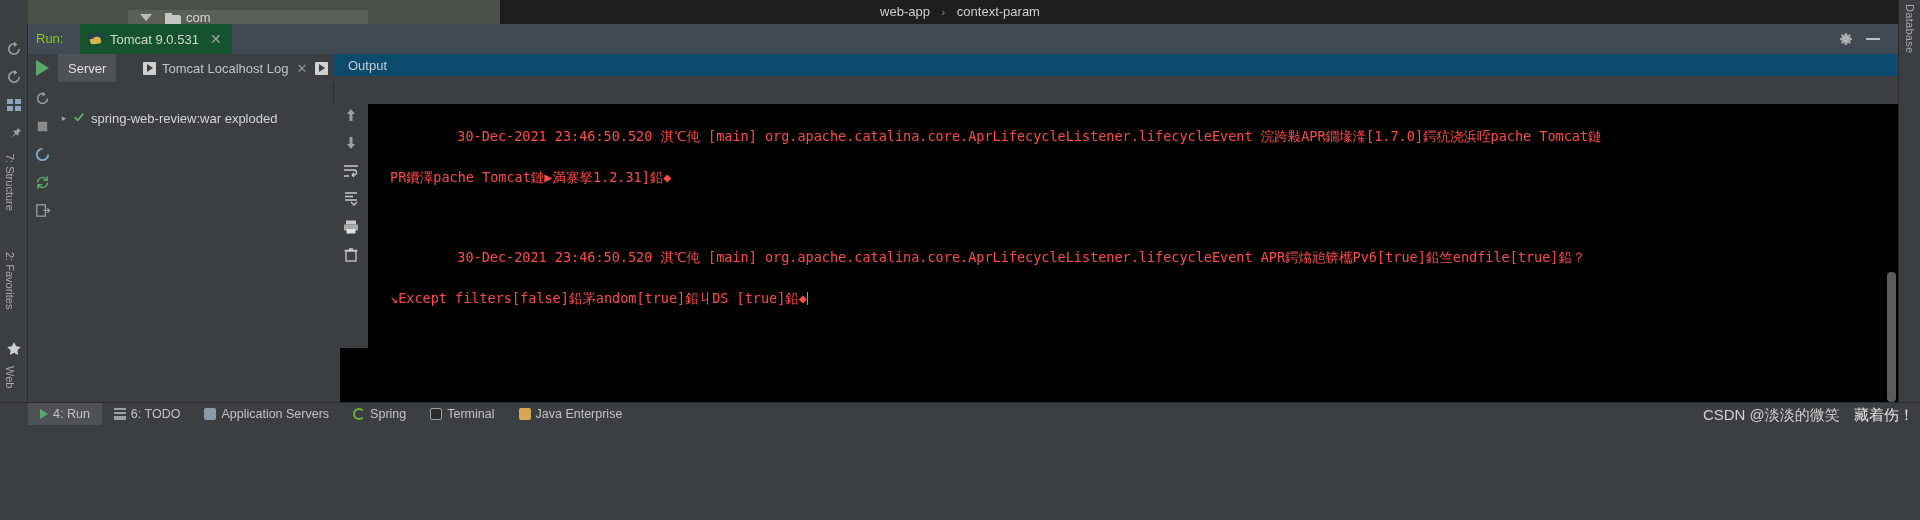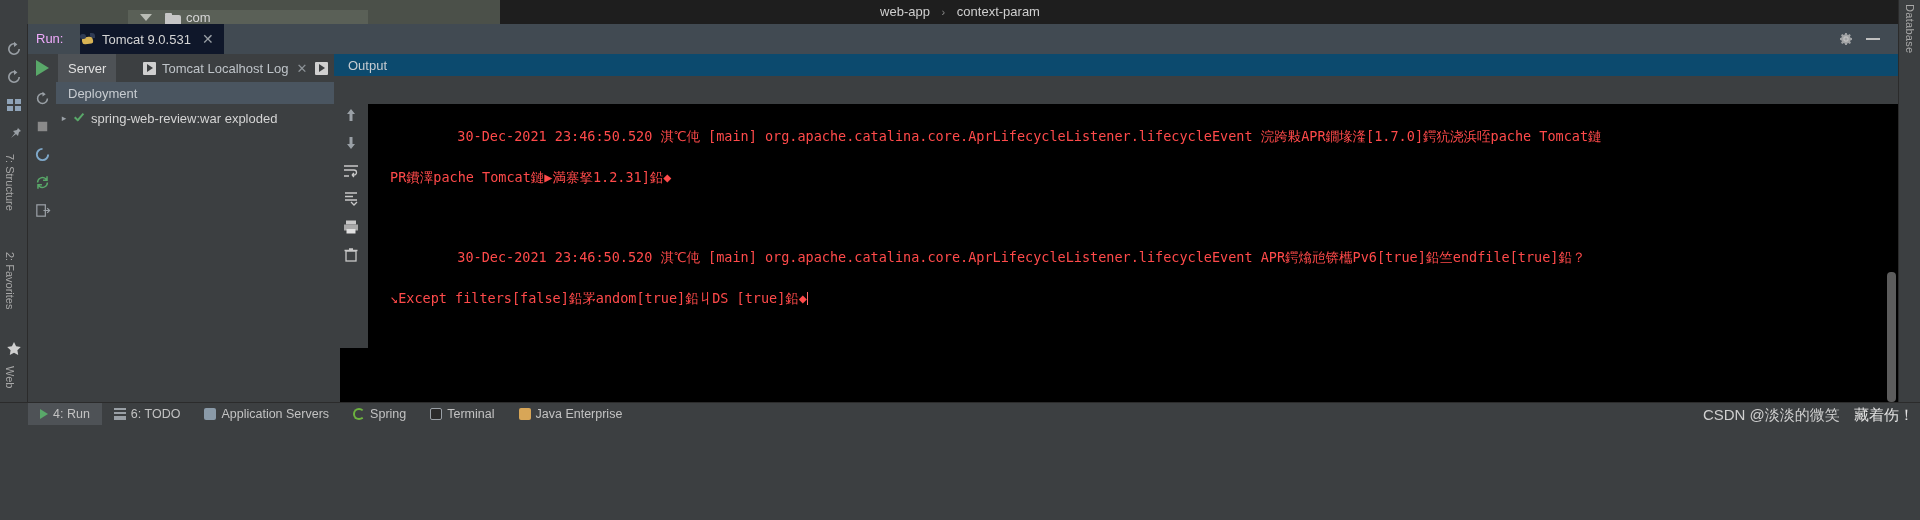--- a/index.html
+++ b/index.html
@@ -32,23 +32,23 @@
                  border-left:1px solid #2b2b2b; }
   .vlabel { position:absolute; writing-mode:vertical-rl; font-size:11px; color:#a8a8a8;
             letter-spacing:.3px; }
   .vlabel.db { right:4px; top:4px; }
   .vlabel.mvn { right:4px; top:404px; }
 
   
   .runbar { position:absolute; left:28px; top:24px; width:1870px; height:30px; background:#3c3f41;
             border-bottom:1px solid #2b2b2b; }
   .runbar-bg { position:absolute; left:0; top:0; width:1870px; height:30px; background:#414a52; }
-  .run-label { position:absolute; left:8px; top:7px; font-size:13px; color:#f0abfc; }
-  .run-tab { position:absolute; left:52px; top:0; height:30px; padding:0 10px 0 0;
-             background:#0f172a; display:flex; align-items:center; gap:7px; }
+  .run-label { position:absolute; left:8px; top:7px; font-size:13px; color:#84cc16; }
+  .run-tab { position:absolute; left:52px; top:0; height:30px; padding:0 10px 0 8px;
+             background:#14532d; display:flex; align-items:center; gap:7px; }
   .run-tab .tomcat-ic { width:15px; height:13px; position:relative; flex:0 0 auto; }
   .tomcat-ic .body { position:absolute; left:2px; top:4px; width:11px; height:7px; background:#d7b354; border-radius:3px 4px 2px 3px; transform:rotate(-8deg); }
   .tomcat-ic .head { position:absolute; left:0px; top:1px; width:6px; height:5px; background:#2f3b54; border-radius:3px; }
   .tomcat-ic .tail { position:absolute; left:10px; top:0px; width:5px; height:5px; background:#2f3b54; border-radius:0 3px 0 3px; }
   .run-tab .t { font-size:13px; color:#d5d5d5; white-space:nowrap; }
   .run-tab .x { font-size:14px; color:#9aa0a6; margin-left:4px; }
   .gear { position:absolute; right:44px; top:7px; width:16px; height:16px; }
   .minimize { position:absolute; right:18px; top:14px; width:14px; height:2px; background:#c0c0c0; }
 
   
@@ -235,21 +235,20 @@
         <path d="M3 9a6 6 0 0 1 10-4.4V2.5h1.6v5h-5V5.9h2.6A4.4 4.4 0 0 0 4.6 9H3z" fill="#59a869"></path>
         <path d="M15 9a6 6 0 0 1-10 4.4v2.1H3.4v-5h5v1.6H5.8A4.4 4.4 0 0 0 13.4 9H15z" fill="#59a869"></path>
       </svg>
       <svg class="crail-ic" style="top:120px" viewBox="0 0 18 18">
         <rect x="3" y="3" width="9" height="12" fill="none" stroke="#9aa0a6" stroke-width="1.3"></rect>
         <path d="M10 9h6m-2-2.5L16.5 9 14 11.5" stroke="#9aa0a6" stroke-width="1.3" fill="none"></path>
       </svg>
     </div>
 
     <div class="deploy-panel">
-      <div class="panel-head">Deployment</div>
       <div class="deploy-list">
         <div class="deploy-row">
           <span class="caret">▸</span>
           <span class="check"></span>
           <span class="lbl">spring-web-review:war exploded</span>
         </div>
       </div>
     </div>
 
     <div class="out-head">Output</div>

